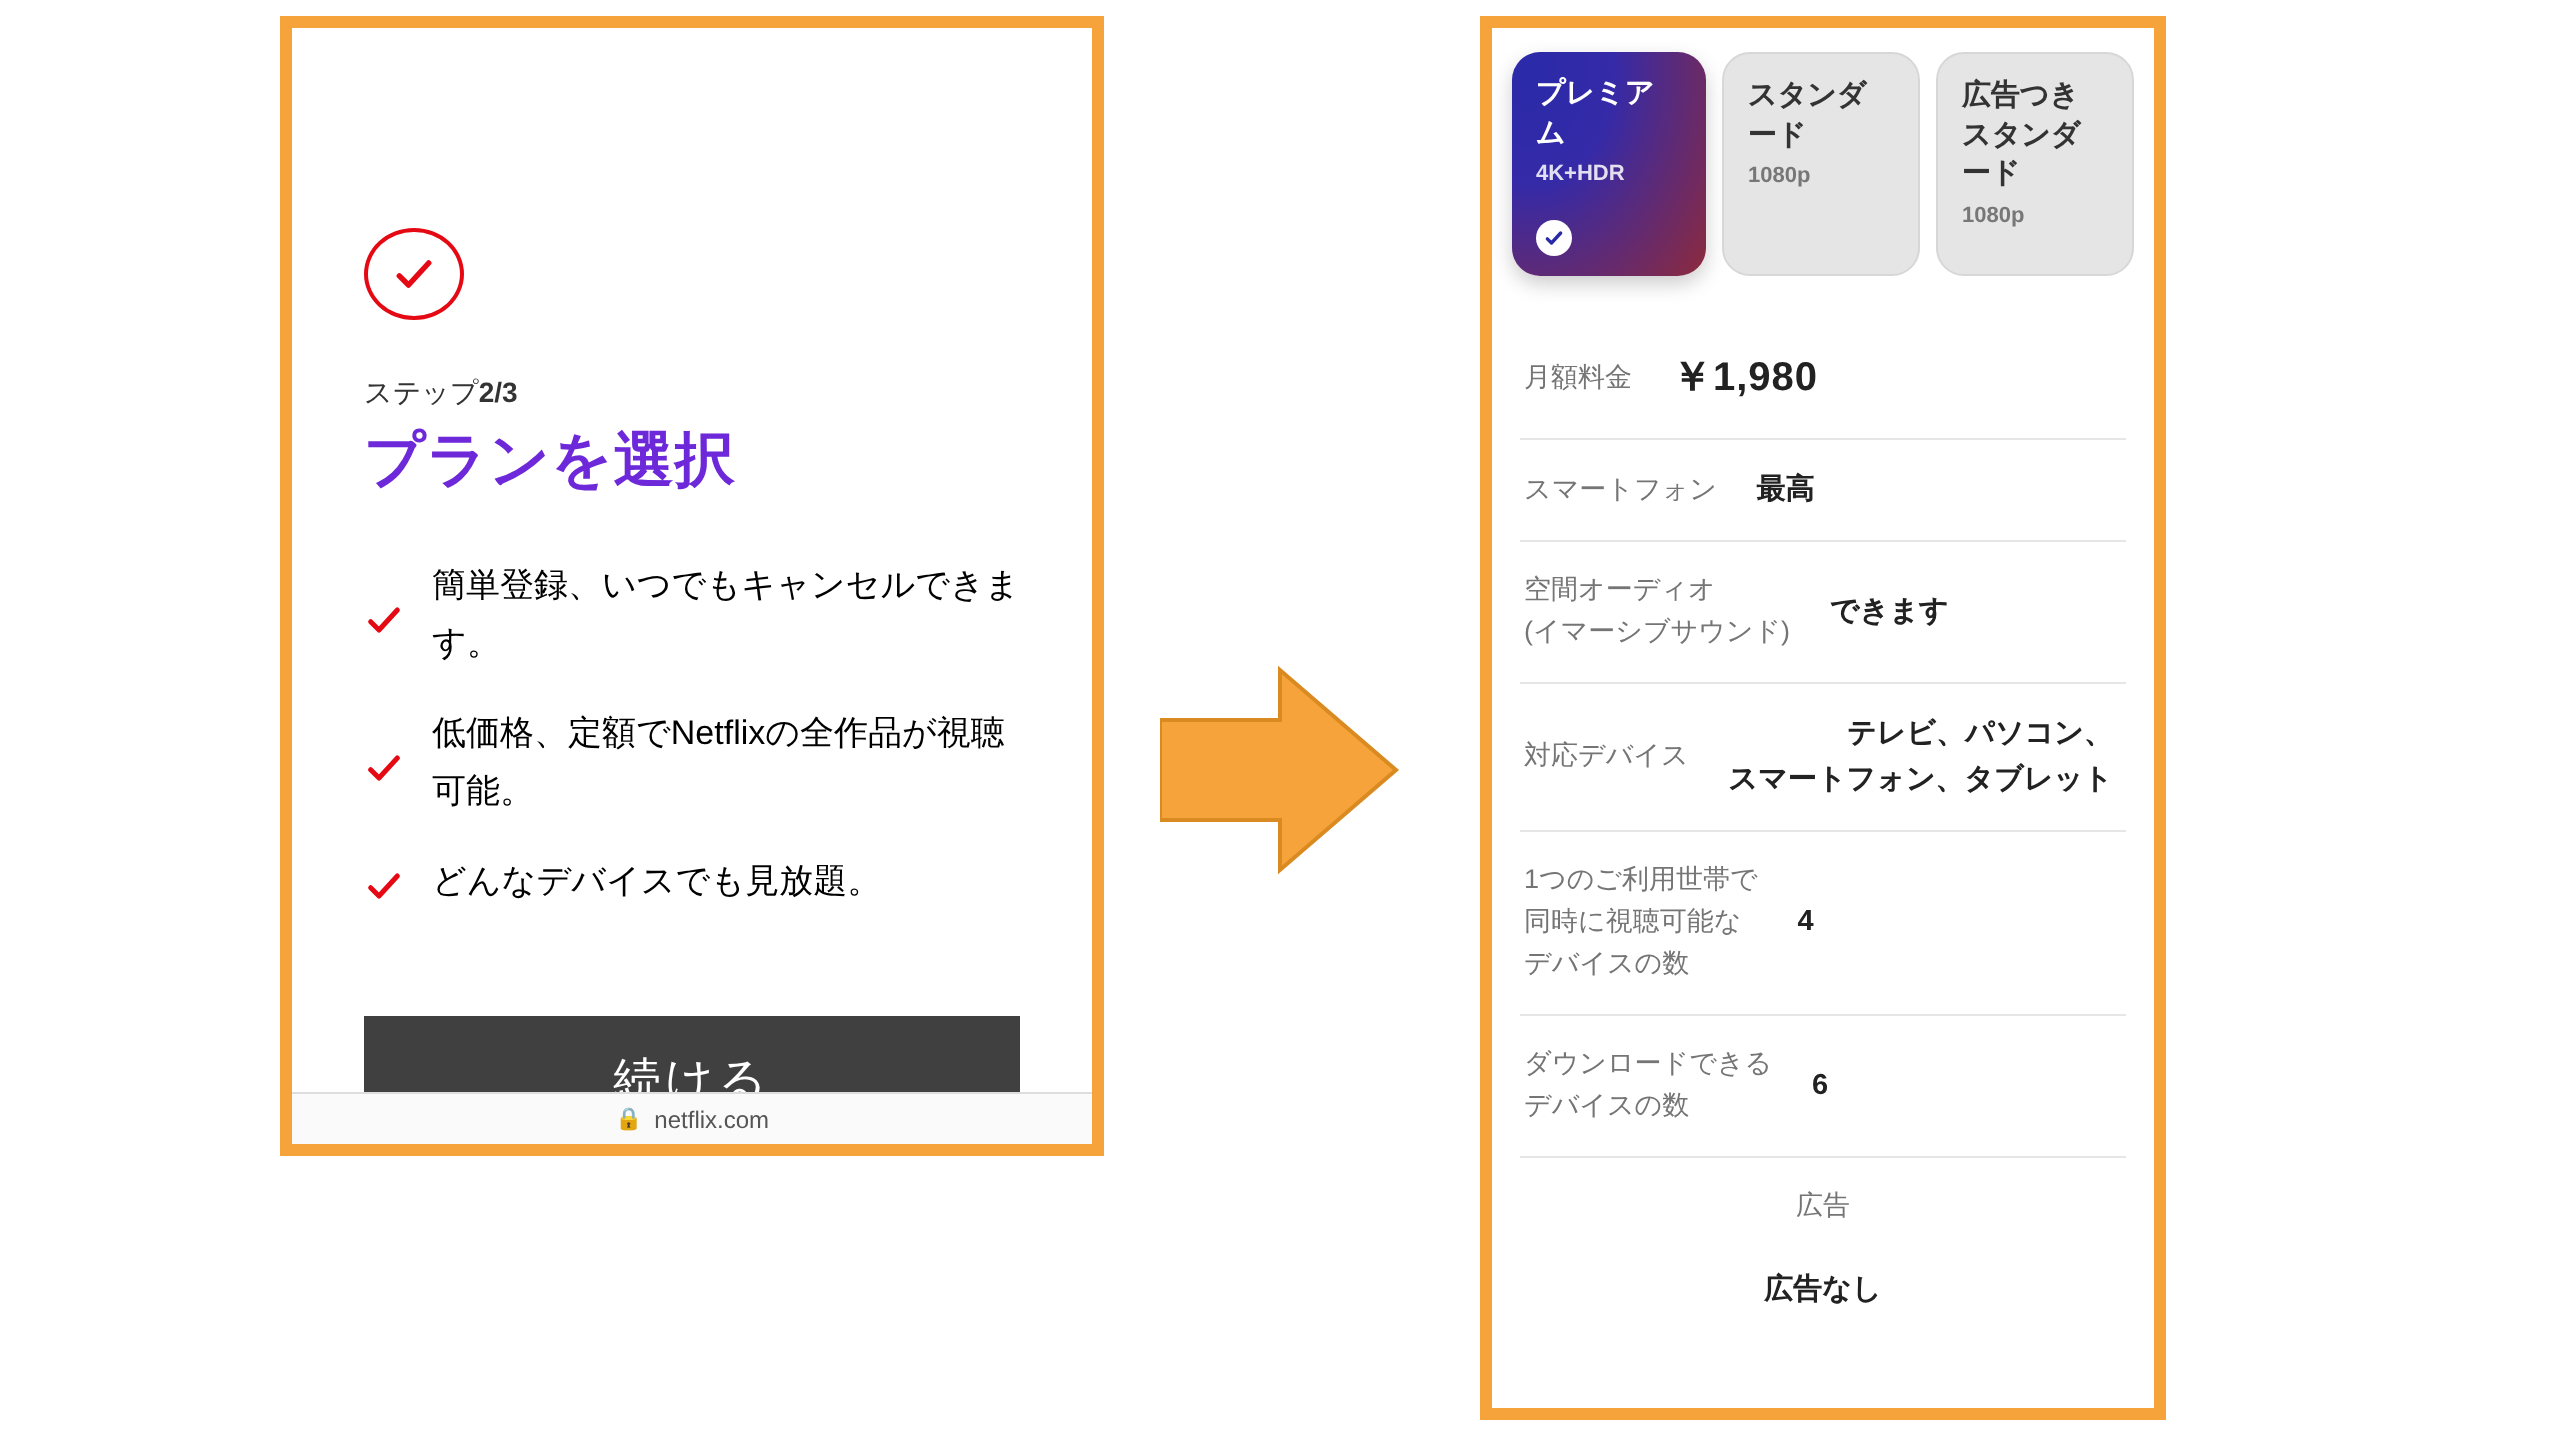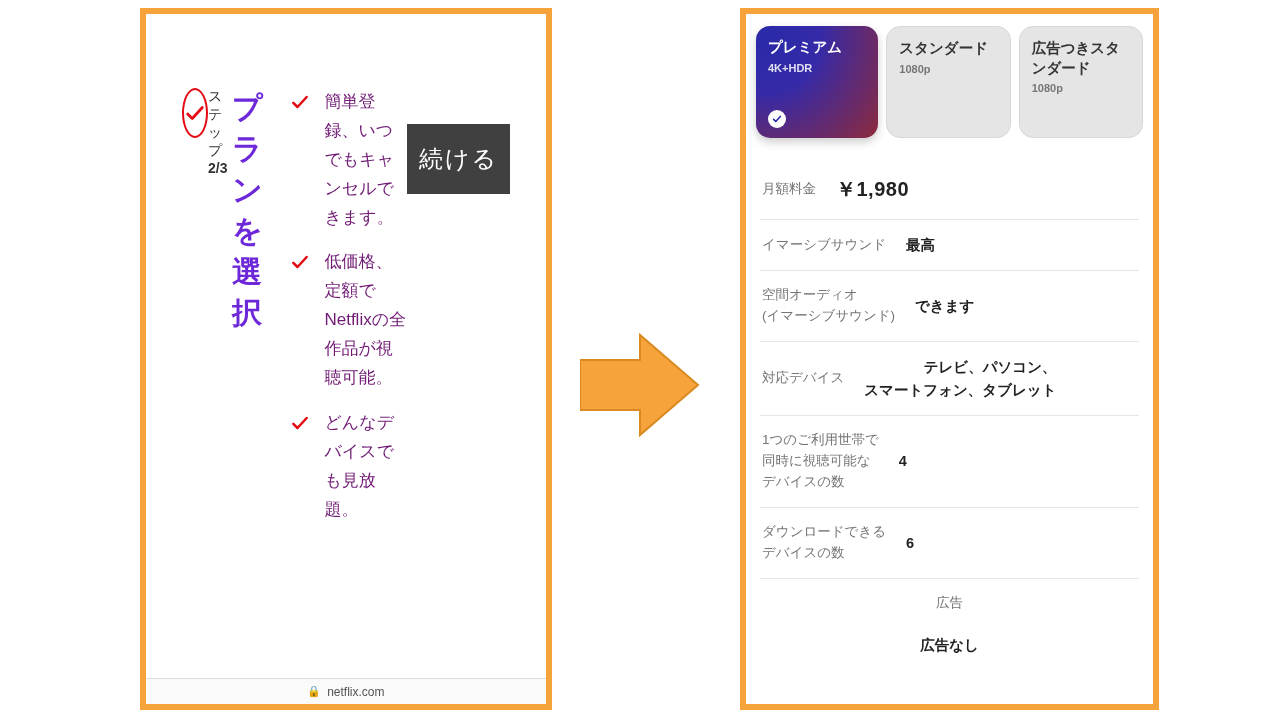--- a/index.html
+++ b/index.html
@@ -13,36 +13,36 @@
     }
     .panel {
       position: absolute;
       border: 6px solid #f5a33a;
       background: #fff;
     }
     .panel-left {
       left: 140px;
       top: 8px;
       width: 412px;
-      height: 702px;
-      padding: 74px 36px 0 36px;
+      height: 570px;
+      padding: 100px 36px 0 36px;
       display: flex;
-      flex-direction: row;
+      flex-direction: column;
     }
     .check-circle {
       width: 50px; height: 50px; border: 2px solid #e50914; border-radius: 50%;
       display: flex; align-items: center; justify-content: center;
       margin-bottom: 28px;
     }
     .check-circle svg { width: 22px; height: 22px; }
     .step { font-size: 14px; color: #333; margin-bottom: 4px; }
     .step .bold { font-weight: 700; }
     .title { font-size: 30px; font-weight: 800; color: #6d28d9; margin-bottom: 28px; letter-spacing: 0.5px;}
     .benefits { list-style: none; }
-    .benefits li { display: flex; gap: 14px; font-size: 17px; color: #701a75; line-height: 1.7; margin-bottom: 16px; }
+    .benefits li { display: flex; gap: 14px; font-size: 17px; color: #000000; line-height: 1.7; margin-bottom: 16px; align-items: center; }
     .benefits li .chk { flex: 0 0 20px; width:20px; height:20px; margin-top:4px;}
     .cta {
       margin-top: 36px; background: #404040; color: #fff;
       border: none; width: 100%; height: 70px; font-size: 24px; letter-spacing: 2px;
       cursor: pointer;
     }
     .urlbar {
       position: absolute; left:0; right:0; bottom:0; height: 26px;
       border-top: 1px solid #ddd; background:#fafafa;
       display:flex; align-items:center; justify-content:center;
@@ -50,21 +50,21 @@
     }
     .urlbar .lock { font-size: 11px; }
 
     .arrow {
       position: absolute; left: 580px; top: 330px; width: 120px; height: 110px;
     }
 
     .panel-right {
       left: 740px;
       top: 8px;
-      width: 419px;
+      width: 343px;
       height: 702px;
       padding: 12px 10px 10px 10px;
     }
     .tabs { display:flex; gap:8px; margin-bottom: 22px; }
     .tab {
       flex:1; border:1px solid #d7d7d7; border-radius:14px; padding:12px 12px 10px 12px;
       min-height: 112px; cursor:pointer; position:relative; background:#e5e5e5;
     }
     .tab .t-title { font-size:14.5px; font-weight:600; color:#333; line-height:1.35; }
     .tab .t-sub { font-size:11px; color:#777; margin-top:4px; font-weight:600;}
@@ -156,21 +156,21 @@
       <div class="t-sub">1080p</div>
     </div>
   </div>
 
   <div class="rows">
     <div class="row">
       <div class="label">月額料金</div>
       <div class="value big">￥1,980</div>
     </div>
     <div class="row">
-      <div class="label">イマーシブサウンド</div>
+      <div class="label">スマートフォン</div>
       <div class="value">最高</div>
     </div>
     <div class="row">
       <div class="label">空間オーディオ<br>(イマーシブサウンド)</div>
       <div class="value">できます</div>
     </div>
     <div class="row">
       <div class="label">対応デバイス</div>
       <div class="value">テレビ、パソコン、<br>スマートフォン、タブレット</div>
     </div>

